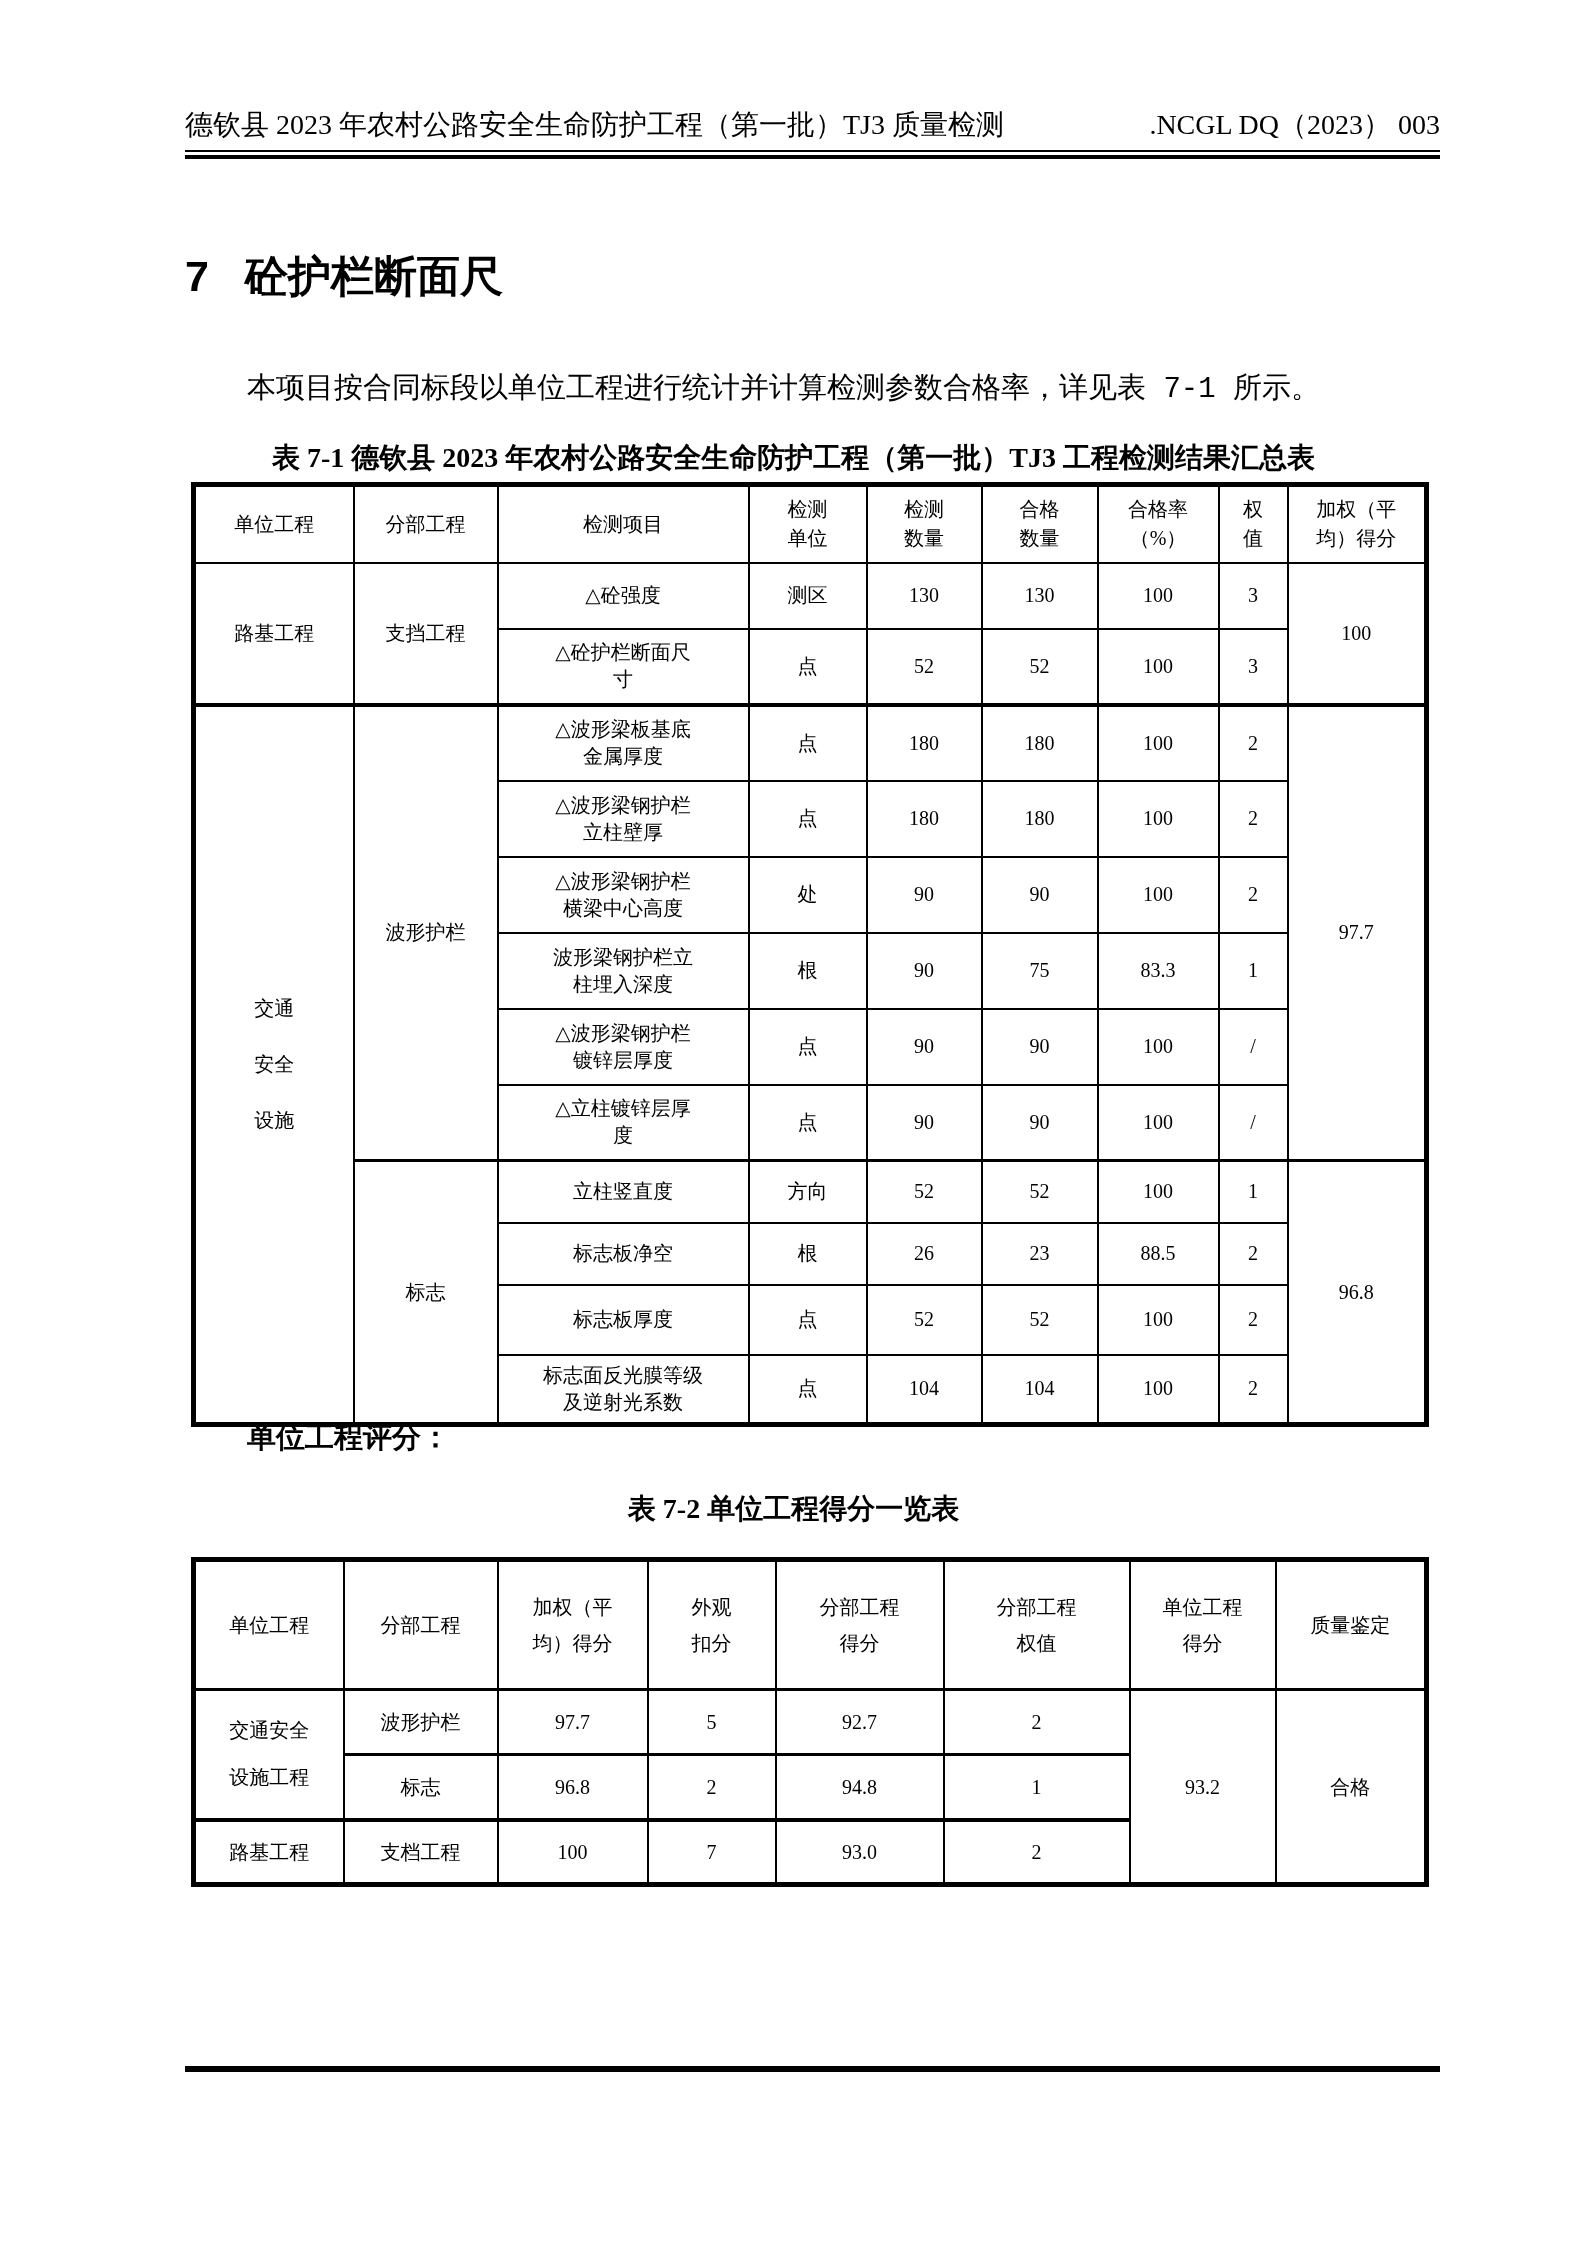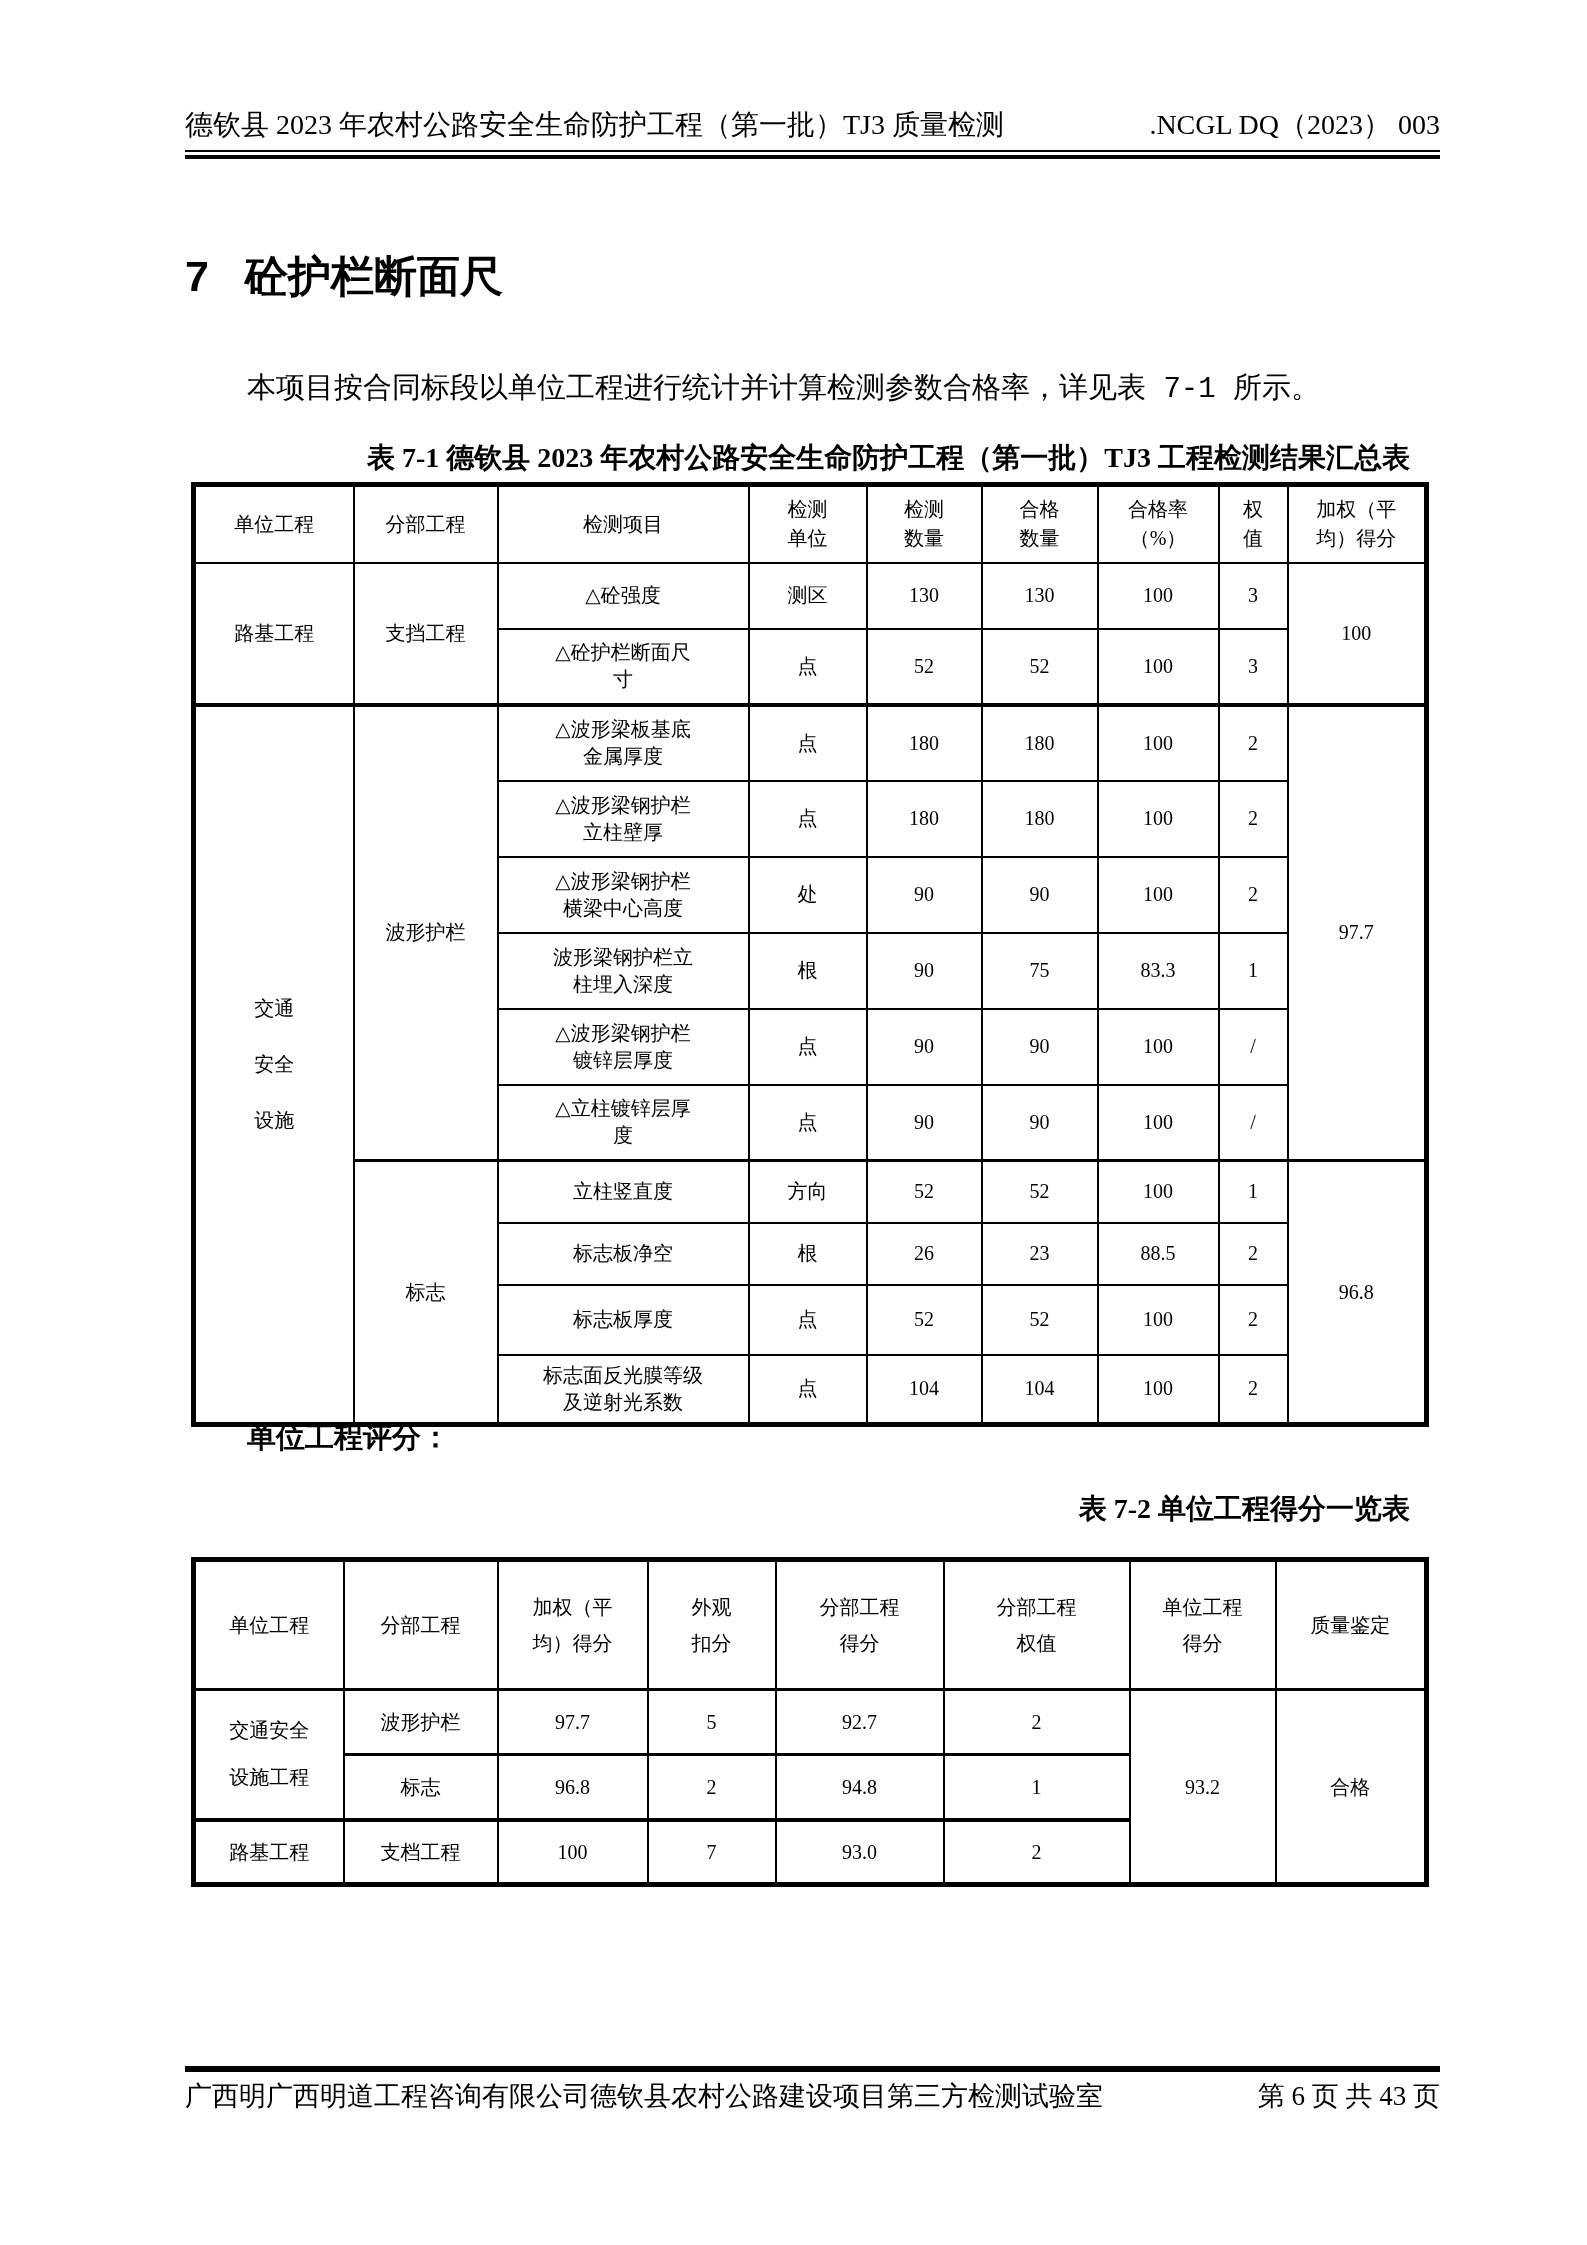--- a/index.html
+++ b/index.html
@@ -29,21 +29,21 @@
     font-family:"Liberation Sans","DejaVu Sans",sans-serif;
     font-weight:700;font-size:43px;line-height:1.25;
   }
   .sec-heading .num{margin-right:36px;}
   .intro{
     position:absolute;left:185px;top:341px;width:1255px;
     font-size:29px;line-height:1.4;text-indent:62px;font-family:Liberation Mono, monospace;
   }
   .caption{
     position:absolute;left:177px;width:1233px;
-    text-align:right;font-weight:700;font-size:28px;line-height:1.2;
+    text-align:center;font-weight:700;font-size:28px;line-height:1.2;
   }
   .caption-t1{top:441px;}
   .caption-t2{top:1492px;}
   .score-label{
     position:absolute;left:247px;top:1420px;
     font-weight:700;font-size:29px;line-height:1.2;
   }
   
   table.doc{
     position:absolute;left:191px;
@@ -300,18 +300,14 @@
       <td>支档工程</td>
       <td>100</td>
       <td>7</td>
       <td>93.0</td>
       <td>2</td>
     </tr>
   </tbody>
     </table>
 
   <div class="footer-rule"></div>
-  <div class="doc-footer">
-    <span>广西明广西明道工程咨询有限公司德钦县农村公路建设项目第三方检测试验室</span>
-    <span>第 6 页 共 43 页</span>
-  </div>
 
 </div>
 
 </body></html>

